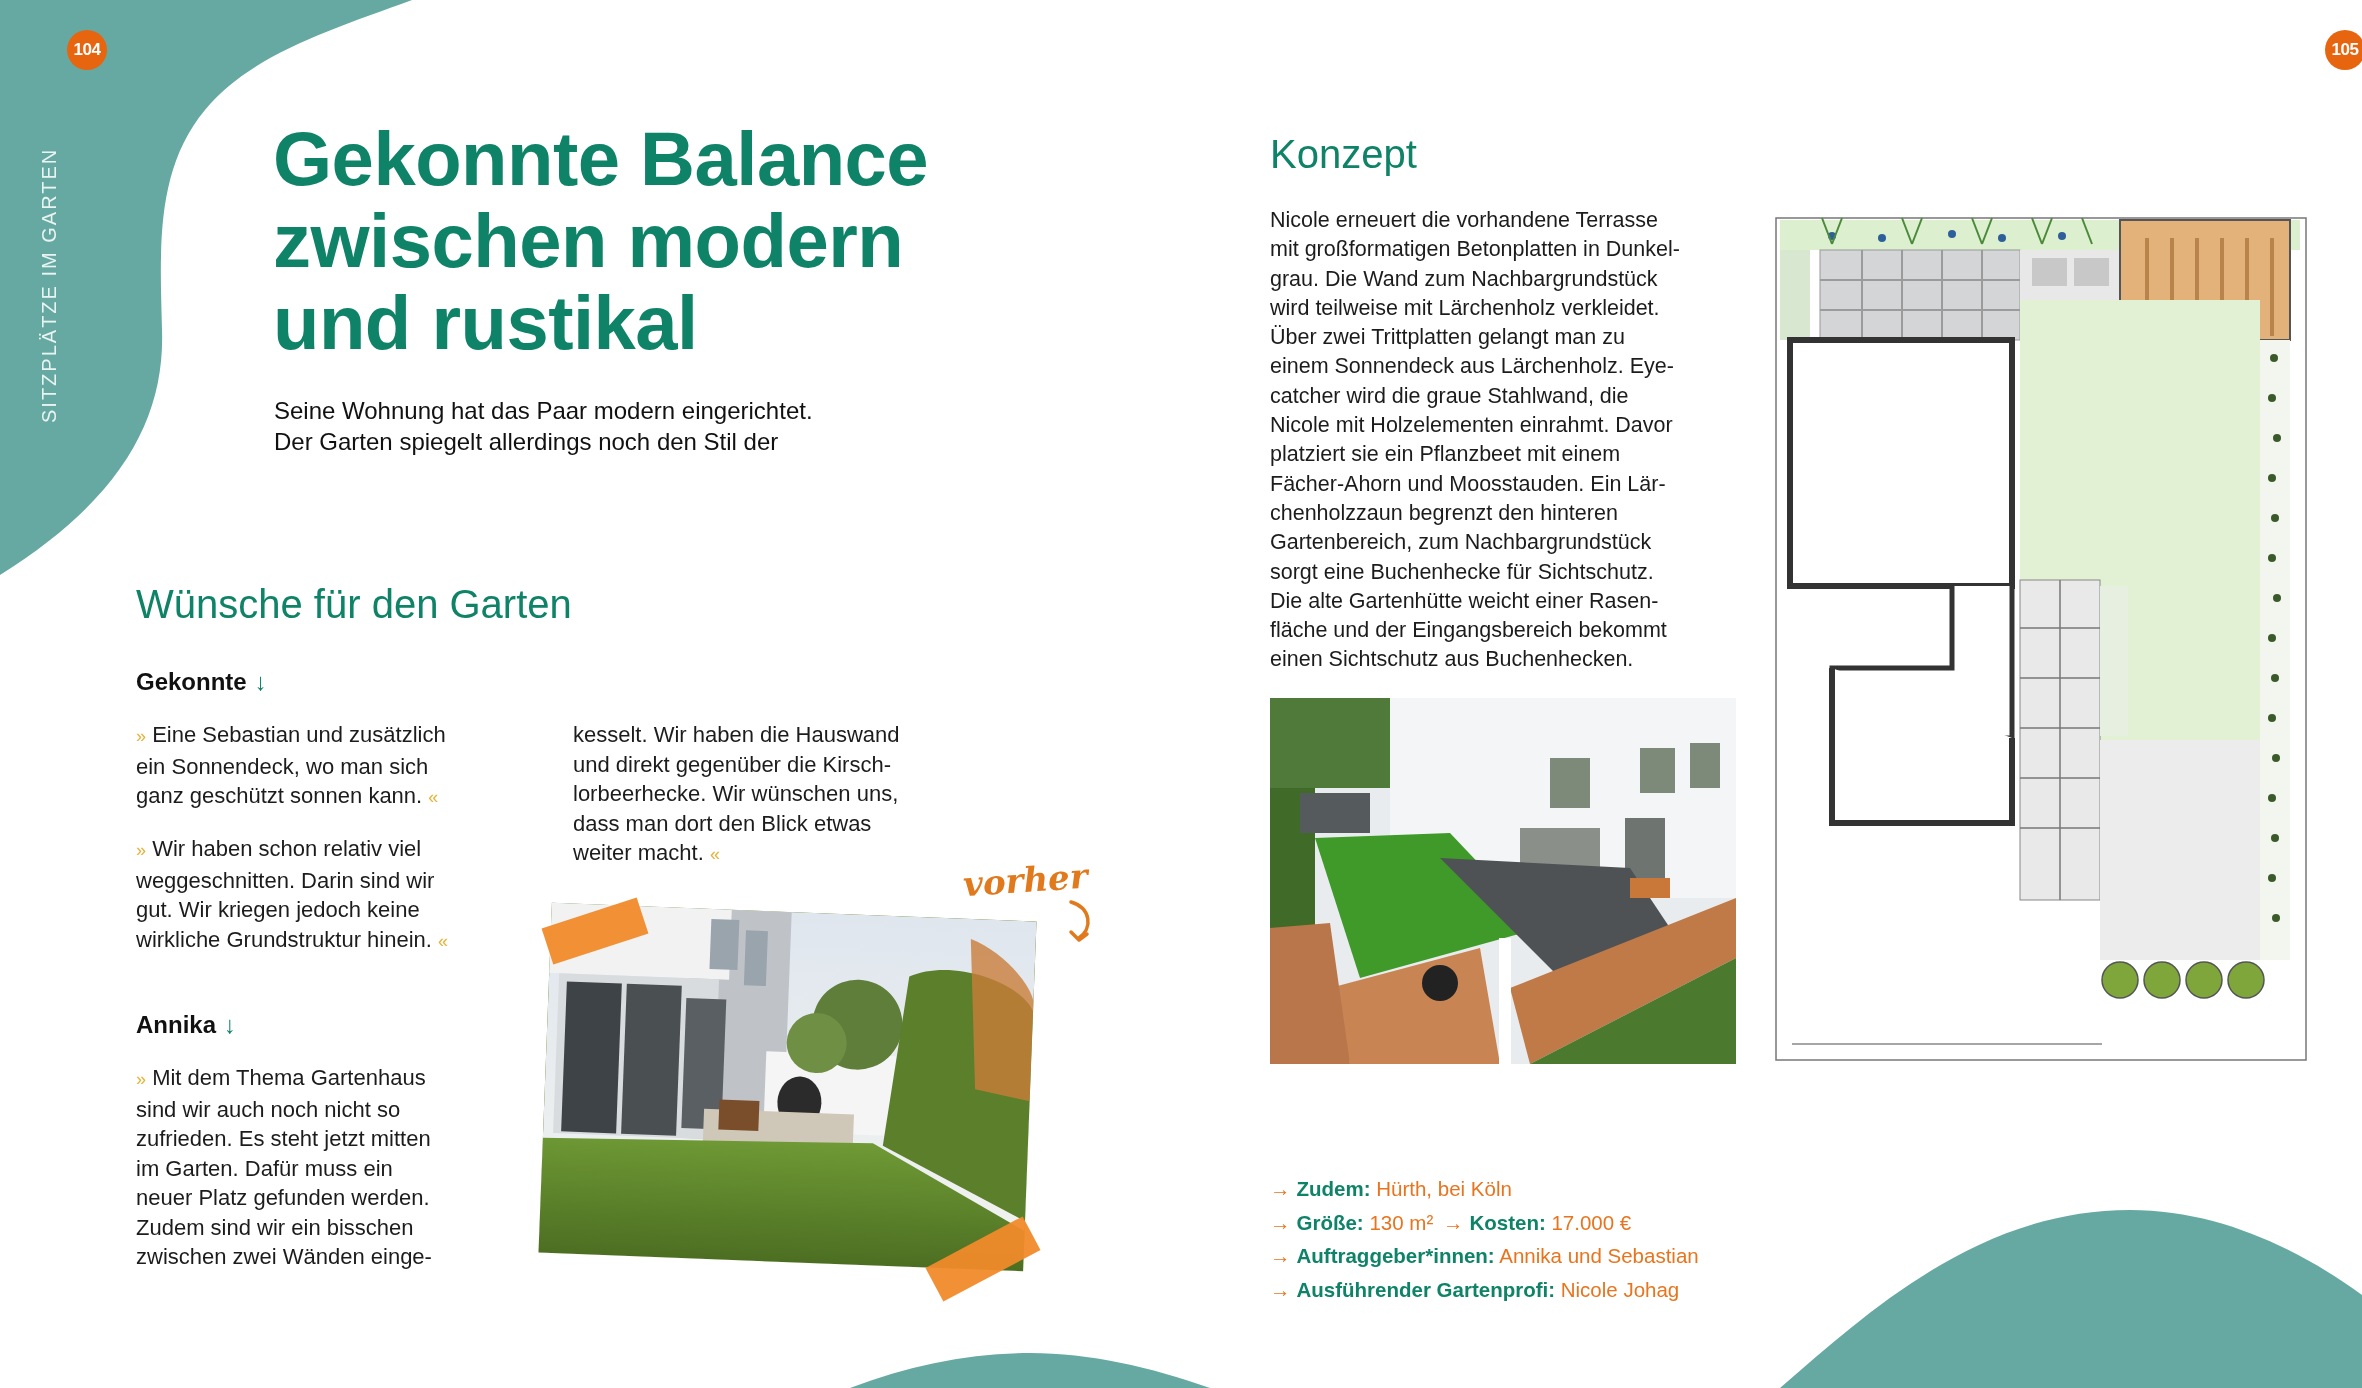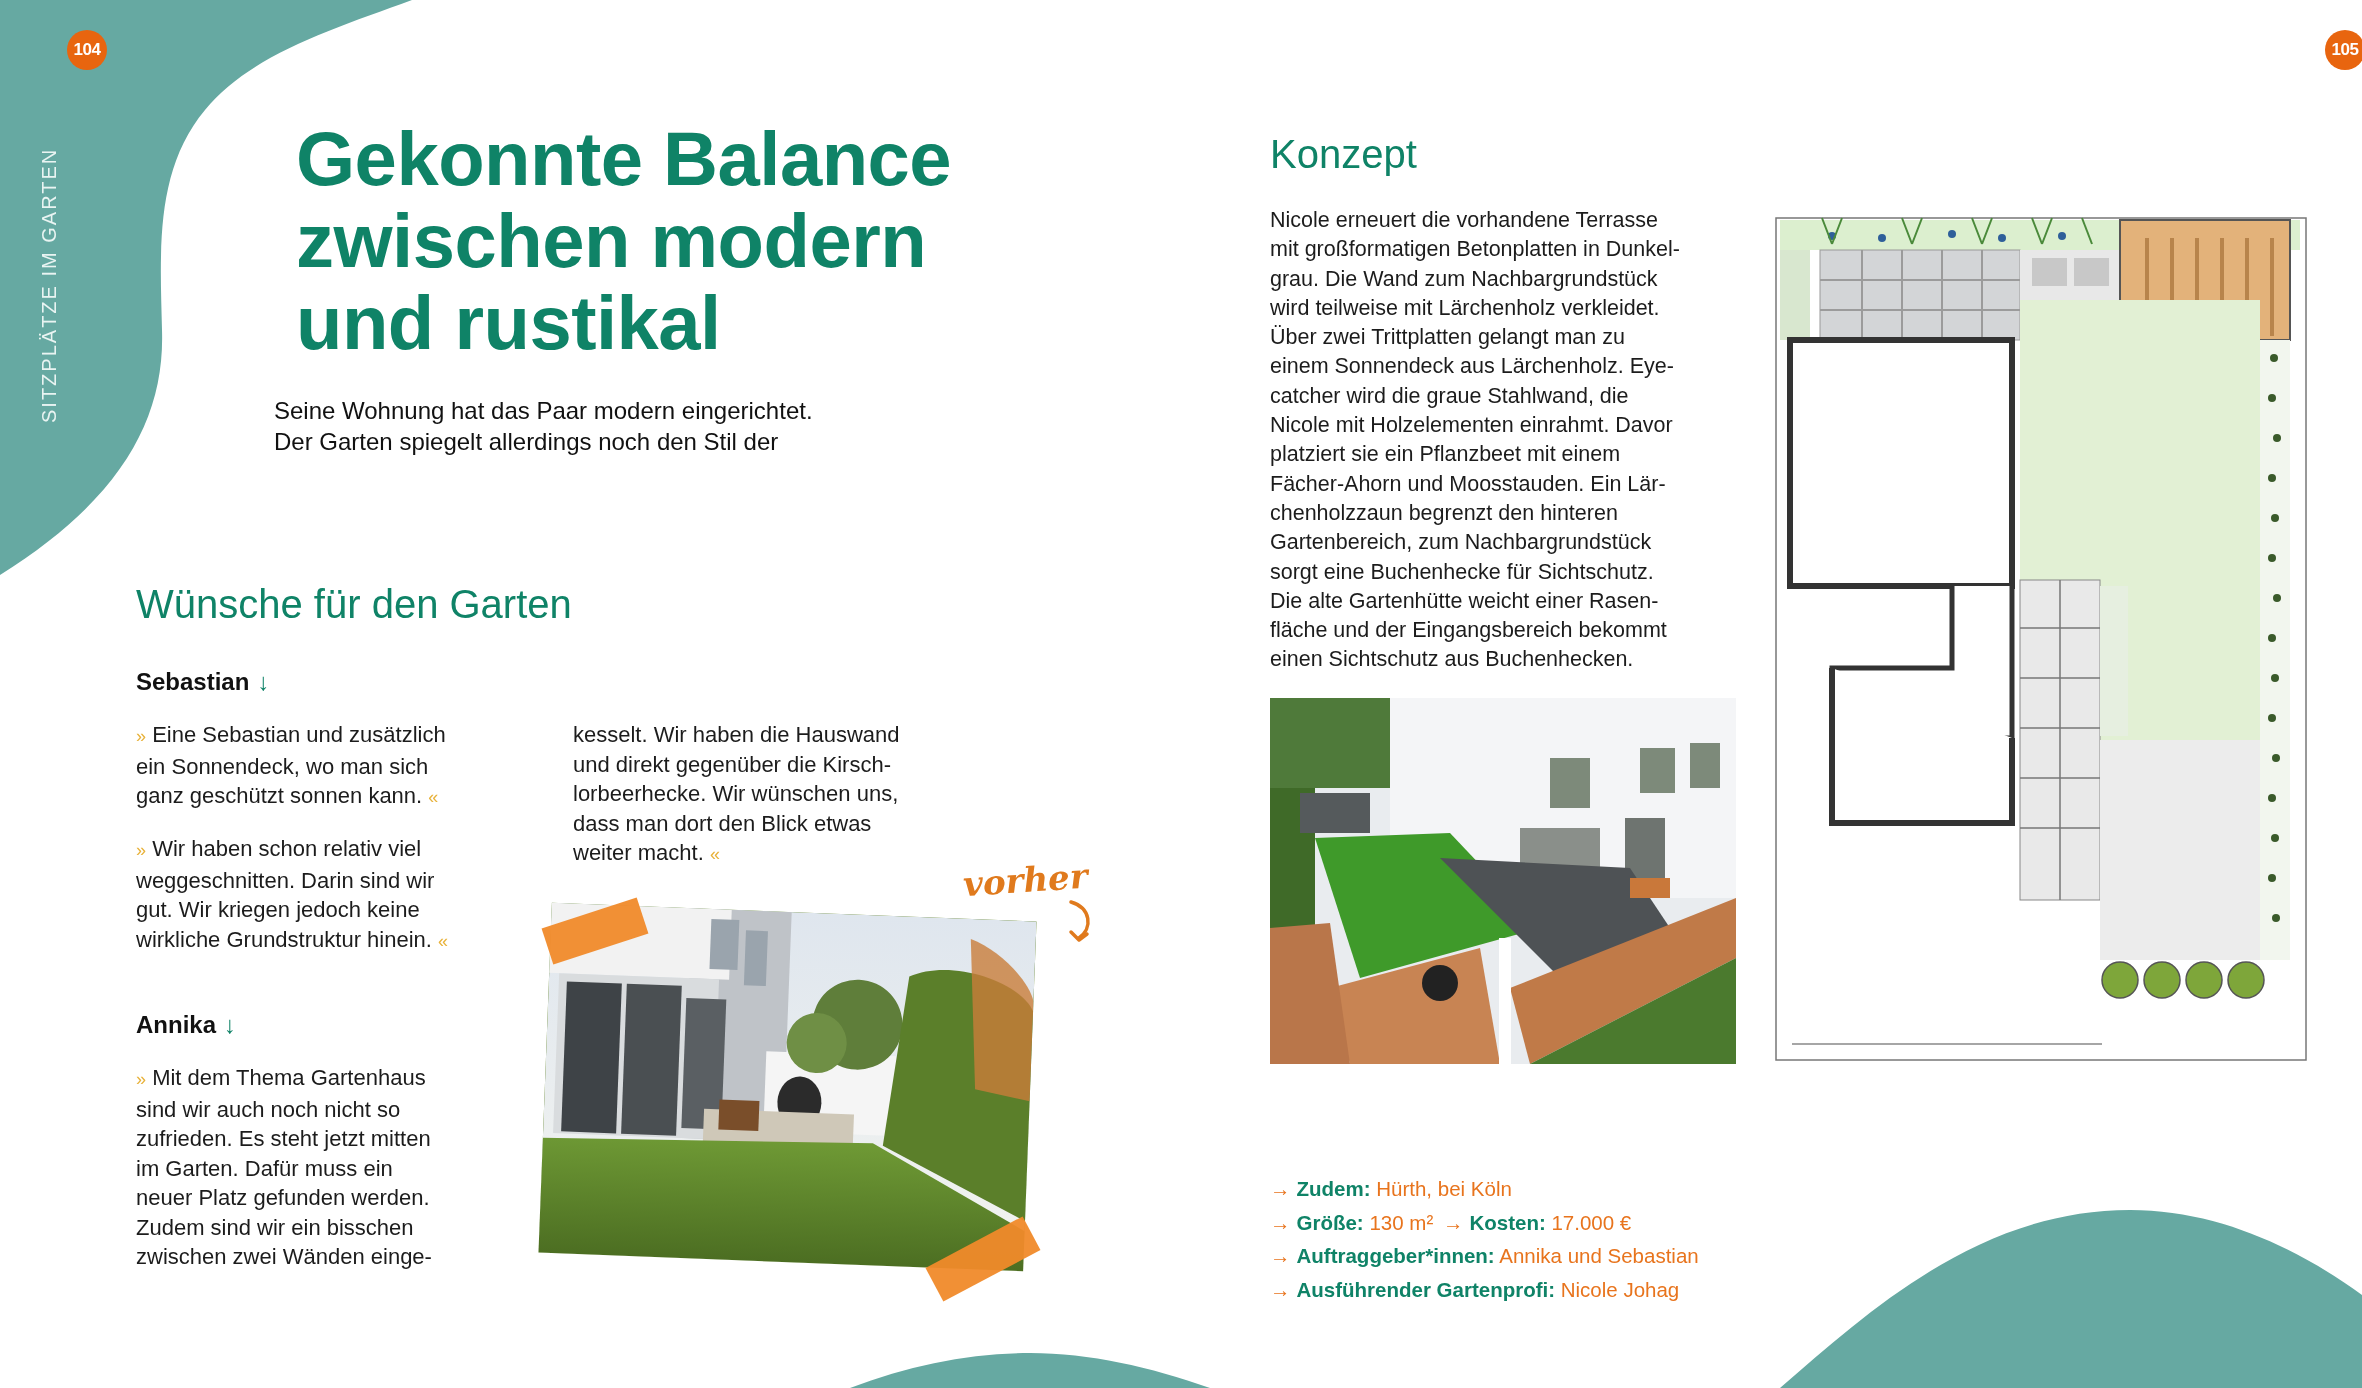--- a/index.html
+++ b/index.html
@@ -1,21 +1,21 @@
 <!DOCTYPE html>
 <html><head>
 <meta charset="utf-8">
 <style>
   html, body { margin:0; padding:0; }
   body { width:2362px; height:1388px; position:relative; overflow:hidden; background:#ffffff; font-family:"Liberation Sans", sans-serif; color:#1a1a1a; }
   .abs { position:absolute; }
   .blob { position:absolute; }
   .badge { position:absolute; width:40px; height:40px; border-radius:50%; background:#e8650f; color:#fff; font-weight:bold; font-size:17px; display:flex; align-items:center; justify-content:center; font-family:"Liberation Sans", sans-serif; letter-spacing:-0.5px;margin-left:36px; }
   .side-label { position:absolute; left:38px; top:420px; transform:rotate(-90deg); transform-origin:left top; color:#e9f4f2; font-size:20px; letter-spacing:2px; white-space:nowrap; }
-  .title { position:absolute; left:273px; top:118px; width:720px; color:#0f8367; font-size:76px; font-weight:bold; line-height:82px; letter-spacing:-0.5px;margin-left:23px; }
+  .title { position:absolute; left:273px; top:118px; width:720px; color:#0f8367; font-size:76px; font-weight:bold; line-height:82px; letter-spacing:-0.5px; }
   .lead { position:absolute; left:274px; top:395px; width:640px; font-size:24px; line-height:31px; color:#111; }
   .h2 { position:absolute; color:#0f8367; font-weight:normal; font-size:40px; }
   .person { position:absolute; font-weight:bold; font-size:24px; color:#111; }
   .person .arrow { color:#0f8367; margin-left:8px; font-weight:bold; }
   .quote { position:absolute; font-size:22px; line-height:29.5px; color:#1c1c1c; }
   .q { color:#e8b23a; font-size:18px; }
   .body-text { position:absolute; font-size:21.5px; line-height:29.3px; color:#1c1c1c; }
   .vorher { position:absolute; left:963px; top:860px; color:#e07a1d; font-family:"DejaVu Serif", serif; font-style:italic; font-weight:bold; font-size:34px; transform:rotate(-4deg); }
   .photo-before { position:absolute; left:545px; top:912px; width:485px; height:350px; transform:rotate(2.2deg); overflow:hidden; background:#6b8a3a; }
   .tape { position:absolute; background:#f08a2a; opacity:0.95; }
@@ -52,21 +52,21 @@
 </div>
 
 <div class="lead">
   <div>Seine Wohnung hat das Paar modern eingerichtet.</div>
   <div>Der Garten spiegelt allerdings noch den Stil der</div>
 </div>
 
 <div class="h2" style="left:136px;top:582px">Wünsche für den Garten</div>
 
 <div class="person" style="left:136px;top:668px">
-  <span>Sebastian</span><span class="arrow">↓</span>
+  <span>Gekonnte</span><span class="arrow">↓</span>
 </div>
 <div class="quote" style="left:136px;top:720px;width:380px">
   <div><span class="q">»</span> <span>Eine Sebastian und zusätzlich</span></div>
   <div>ein Sonnendeck, wo man sich</div>
   <div><span>ganz geschützt sonnen kann.</span> <span class="q">«</span></div>
 </div>
 <div class="quote" style="left:136px;top:834px;width:400px">
   <div><span class="q">»</span> <span>Wir haben schon relativ viel</span></div>
   <div>weggeschnitten. Darin sind wir</div>
   <div>gut. Wir kriegen jedoch keine</div>

